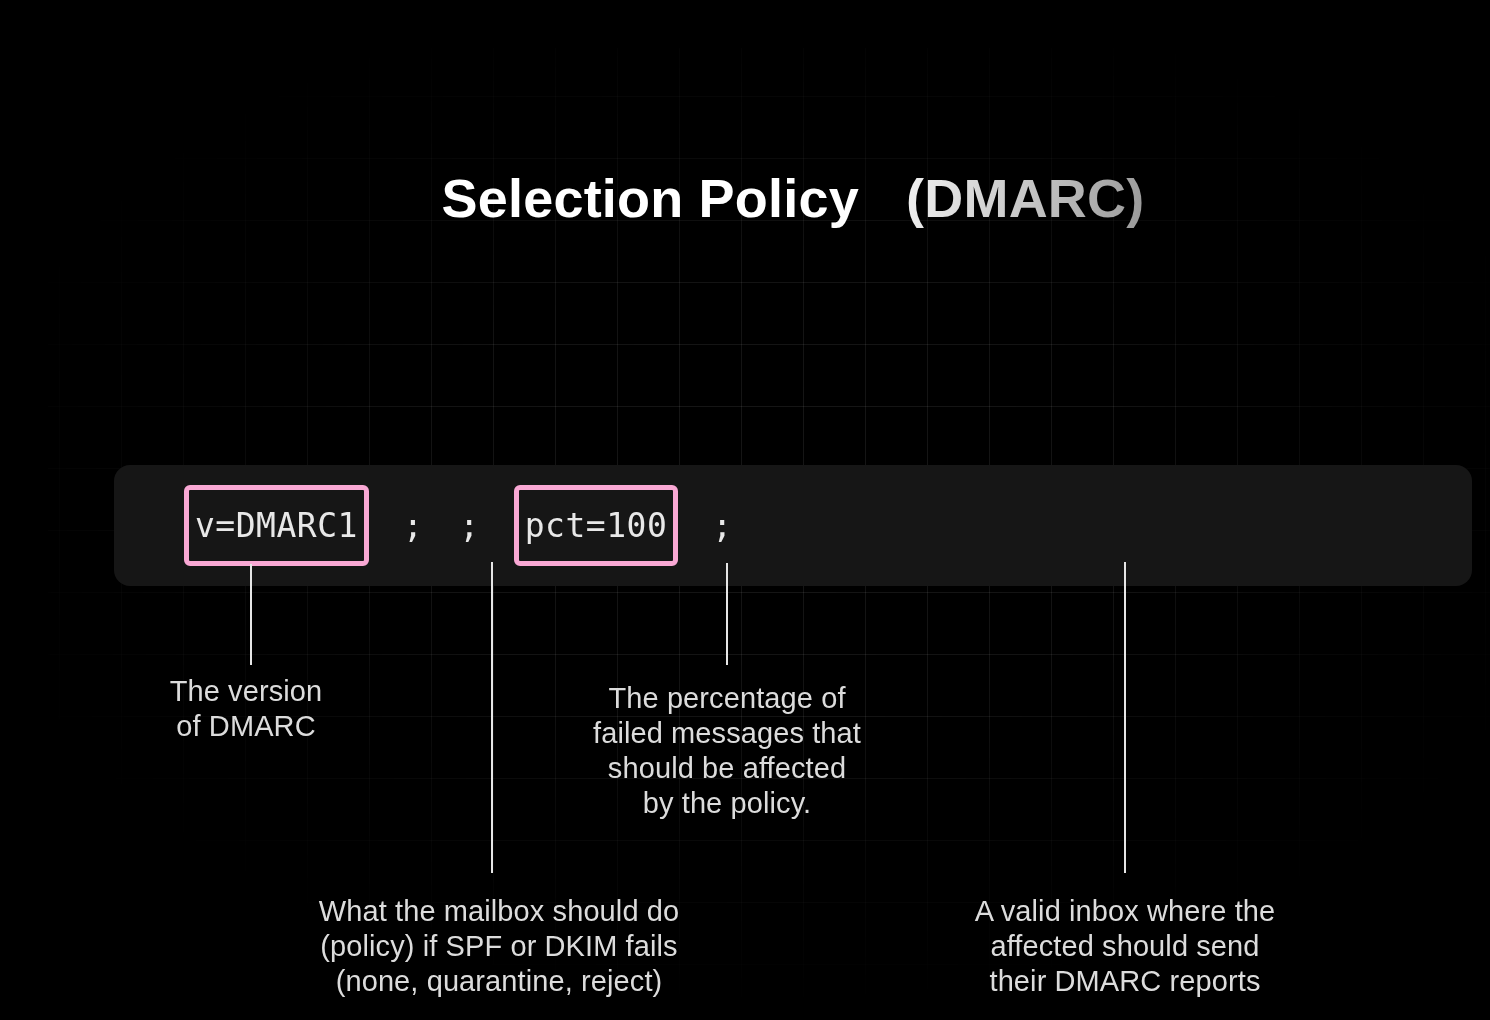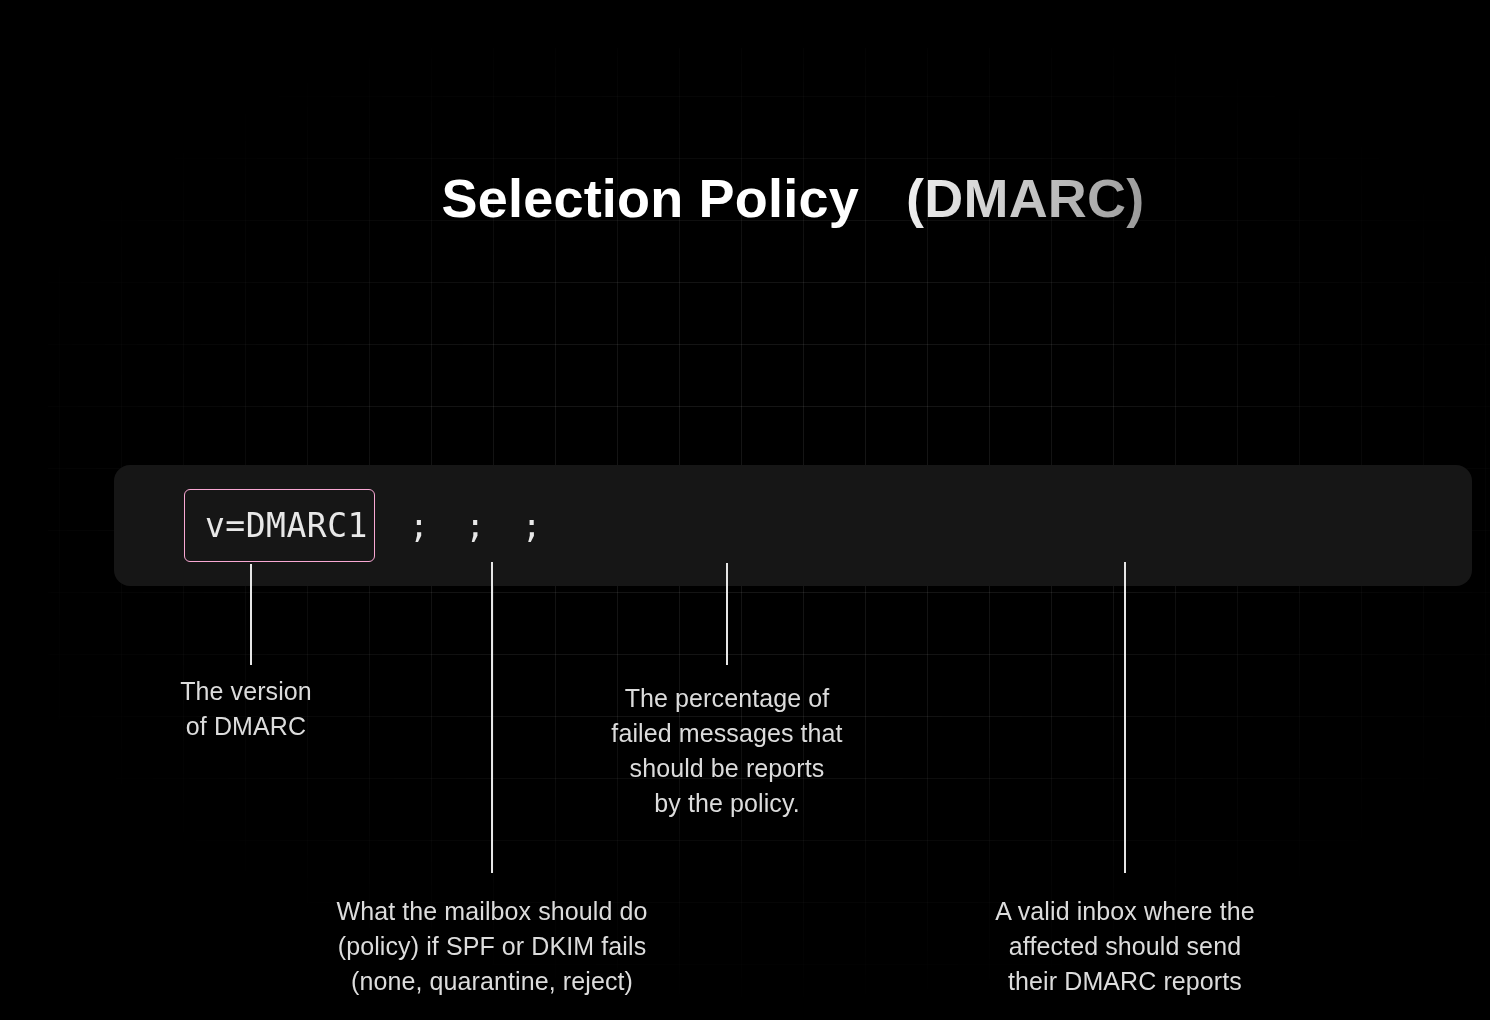--- a/index.html
+++ b/index.html
@@ -79,23 +79,23 @@
     align-items: center;
     font-family: "DejaVu Sans Mono", "Liberation Mono", monospace;
     font-size: 33px;
     line-height: 33px;
     color: #e8e8e8;
     letter-spacing: 0.5px;
     white-space: nowrap;
   }
 
   .code-token {
-    border: 1px solid #f9a8d4;
+    border: 5px solid #f9a8d4;
     border-radius: 6px;
-    padding: 19px 6px 19px 20px;
+    padding: 19px 6px 19px 6px;
     background: transparent;
     display: inline-block;
   }
 
   .code-sep {
     padding: 0 2px;
     color: #e8e8e8;
     display: inline-block;
   }
 
@@ -103,21 +103,21 @@
   .connector {
     position: absolute;
     width: 2px;
     background: #e6e6e6;
   }
 
   
   .annotation {
     position: absolute;
     color: #dcdcdc;
-    font-size: 25px;
+    font-size: 29px;
     line-height: 35px;
     text-align: center;
     white-space: pre-line;
     letter-spacing: 0.1px;
   }
 </style>
 </head>
 <body>
 
 <div id="grid-bg"></div>
@@ -127,35 +127,36 @@
 </h1>
 
 <div id="code-panel">
   <div id="code-line">
 
     <span class="code-token">v=DMARC1</span>
     <span class="code-sep">;</span>
 
     <span class="code-sep">;</span>
 
+    <span class="code-token">pct=100</span>
     <span class="code-sep">;</span>
 
 
   </div>
 </div>
 
 <div class="connector" style="left:202px;  top:516px; height:101px;"></div>
 <div class="connector" style="left:443px;  top:514px; height:311px;"></div>
 <div class="connector" style="left:678px;  top:515px; height:102px;"></div>
 <div class="connector" style="left:1076px; top:514px; height:311px;"></div>
 
 <div class="annotation" style="left:78px;  top:626px; width:240px;">The version
 of DMARC</div>
-<div class="annotation" style="left:233px; top:846px; width:422px;">What the mailbox should do
+<div class="annotation" style="left:240px; top:846px; width:422px;">What the mailbox should do
 (policy) if SPF or DKIM fails
 (none, quarantine, reject)</div>
 <div class="annotation" style="left:508px; top:633px; width:342px;">The percentage of
 failed messages that
-should be reports
+should be affected
 by the policy.</div>
 <div class="annotation" style="left:886px; top:846px; width:382px;">A valid inbox where the
 affected should send
 their DMARC reports</div>
 
 </body></html>

